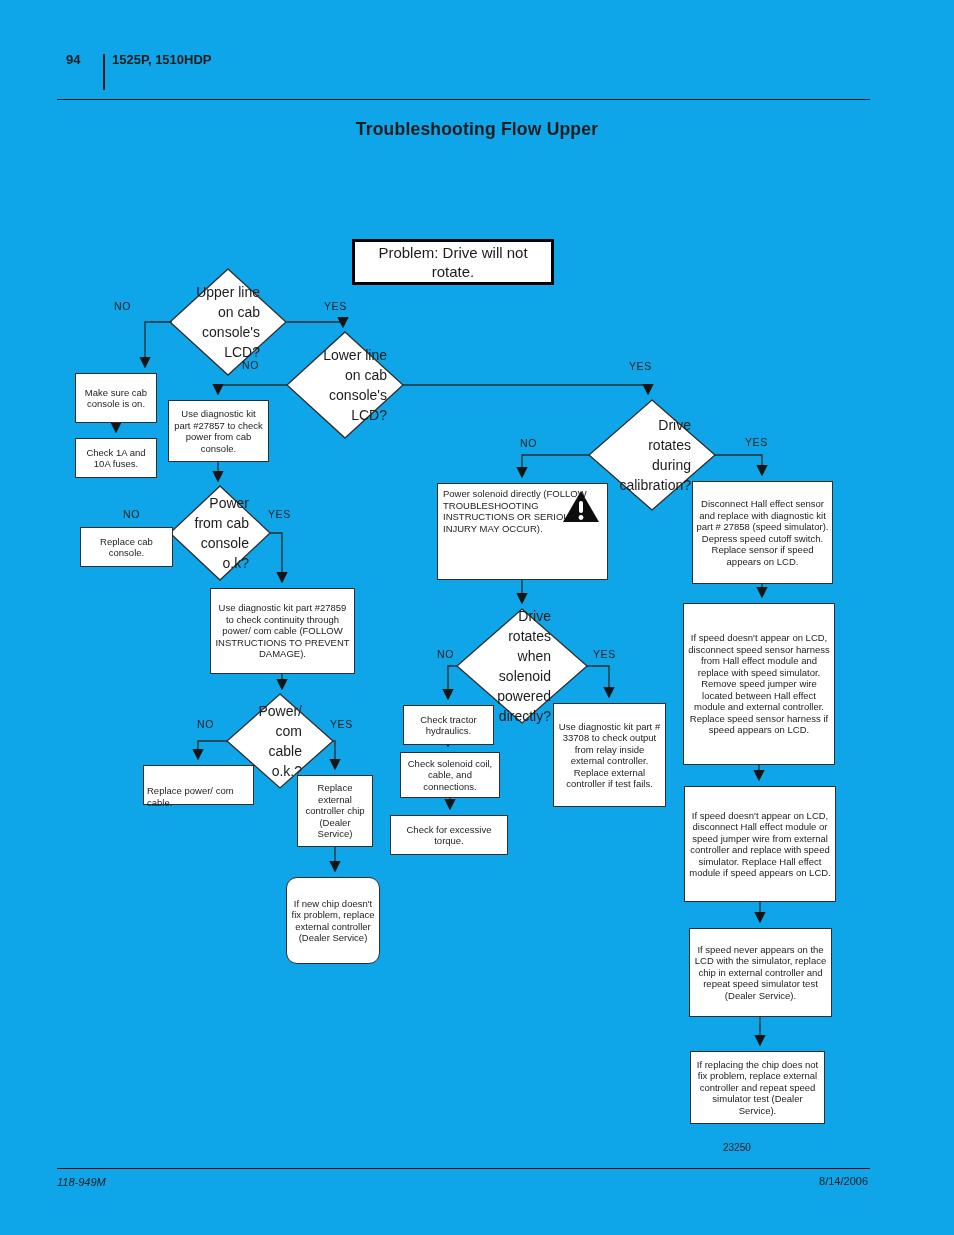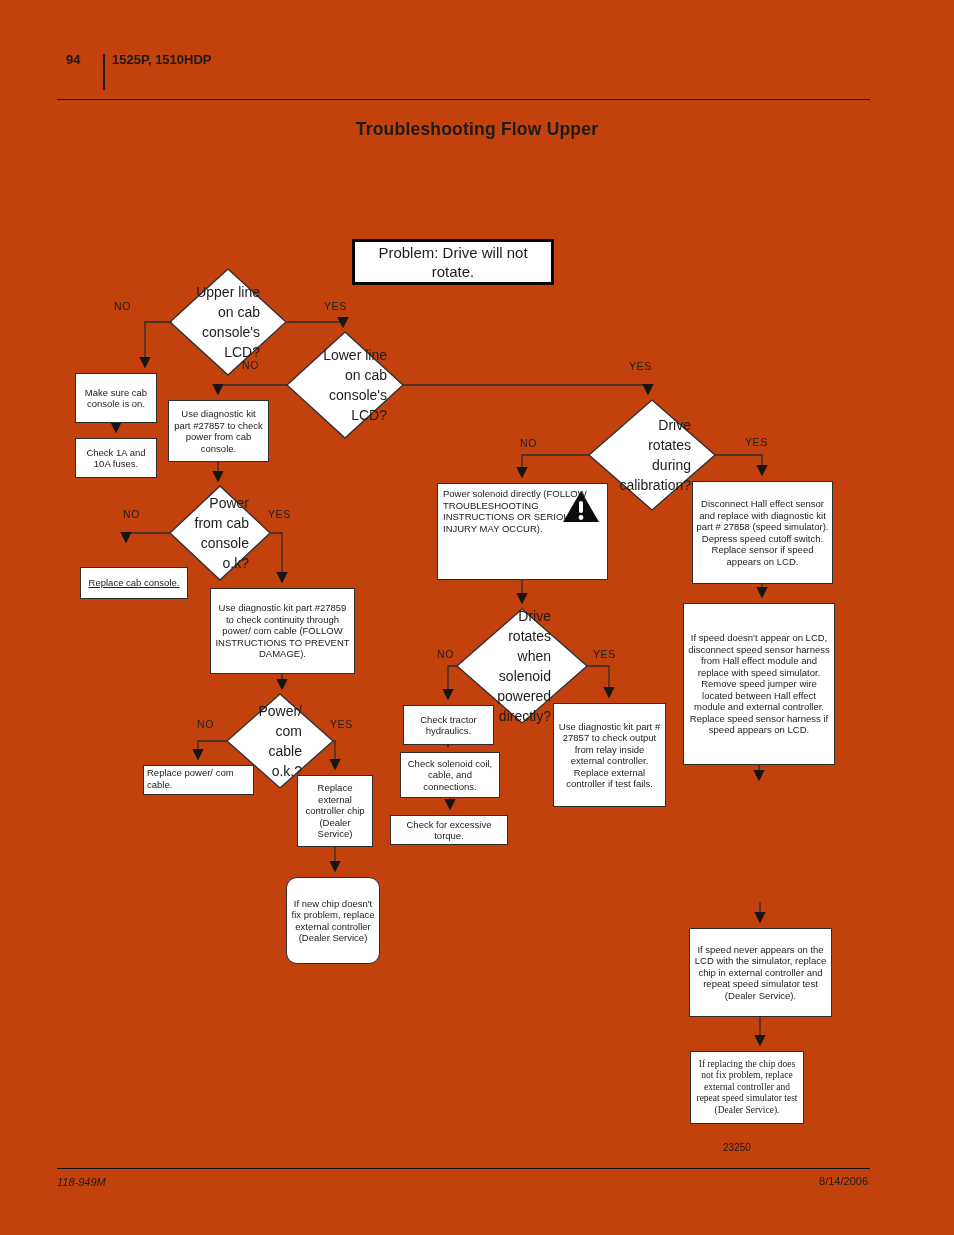--- a/index.html
+++ b/index.html
@@ -1,27 +1,27 @@
 <!DOCTYPE html>
 <html><head>
 <meta charset="utf-8">
 <style>
   html,body{margin:0;padding:0;background:#ffffff;}
-  .page{position:relative;width:954px;height:1235px;background:#c2410c;
+  .page{position:relative;width:954px;height:1235px;background:#0ea5e9;
         font-family:"Liberation Sans",sans-serif;color:#1c1c1c;overflow:hidden;}
   .hdr-num{position:absolute;left:66px;top:52px;font-size:13px;font-weight:bold;}
   .hdr-bar{position:absolute;left:103px;top:54px;width:1.5px;height:36px;background:#1c1c1c;}
   .hdr-title{position:absolute;left:112px;top:52px;font-size:13px;font-weight:bold;}
   .rule{position:absolute;left:57px;width:813px;height:1.4px;background:#111;}
   .chart-title{position:absolute;top:119px;left:0;width:954px;text-align:center;
                font-size:17.5px;font-weight:bold;letter-spacing:0.2px;}
   svg.wires{position:absolute;left:0;top:0;width:954px;height:1235px;}
   .box{position:absolute;box-sizing:border-box;border:1.5px solid #2e2e2e;background:#fff;
        font-size:9.5px;line-height:11.5px;text-align:center;
-       display:flex;align-items:center;justify-content:center;padding:1px 3px;}
+       display:flex;align-items:center;justify-content:center;padding:19px 3px;}
   .box.left{text-align:left;justify-content:flex-start;align-items:flex-start;}
   .problem{border:3.5px solid #000;font-size:15px;line-height:19px;padding:2px 8px;}
   .dlabel{position:absolute;transform:translate(-50%,-50%);font-size:14px;line-height:20px;
           text-align:right;}
   .yn{position:absolute;font-size:10.5px;letter-spacing:0.6px;color:#222;}
   .fig-num{position:absolute;left:723px;top:1142px;font-size:10px;}
   .foot-left{position:absolute;left:57px;top:1176px;font-size:11px;font-style:italic;}
   .foot-right{position:absolute;right:86px;top:1175px;font-size:11px;}
   .warn{position:absolute;left:562px;top:490px;width:38px;height:34px;}
 </style>
@@ -95,34 +95,35 @@
   <span class="yn" style="left:197px;top:718px;">NO</span>
   <span class="yn" style="left:330px;top:718px;">YES</span>
   <span class="yn" style="left:520px;top:437px;">NO</span>
   <span class="yn" style="left:745px;top:436px;">YES</span>
   <span class="yn" style="left:437px;top:648px;">NO</span>
   <span class="yn" style="left:593px;top:648px;">YES</span>
 
   <div class="box" style="left:75px;top:373px;width:82px;height:50px;">Make sure cab console is on.</div>
   <div class="box" style="left:75px;top:438px;width:82px;height:40px;">Check 1A and 10A fuses.</div>
   <div class="box" style="left:168px;top:400px;width:101px;height:62px;">Use diagnostic kit part #27857 to check power from cab console.</div>
-  <div class="box" style="left:80px;top:567px;width:108px;height:32px;text-decoration:underline;">Replace cab console.</div>
+  <div class="box" style="left:80px;top:527px;width:93px;height:32px;">Replace cab console.</div>
   <div class="box" style="left:210px;top:588px;width:145px;height:86px;">Use diagnostic kit part #27859 to check continuity through power/ com cable (FOLLOW INSTRUCTIONS TO PREVENT DAMAGE).</div>
   <div class="box left" style="left:143px;top:765px;width:111px;height:30px;">Replace power/ com cable.</div>
   <div class="box" style="left:297px;top:775px;width:76px;height:72px;">Replace external controller chip (Dealer Service)</div>
   <div class="box" style="left:286px;top:877px;width:94px;height:87px;border-radius:11px;">If new chip doesn't fix problem, replace external controller (Dealer Service)</div>
   <div class="box left" style="left:437px;top:483px;width:171px;height:97px;padding:4px 5px;">Power solenoid directly (FOLLOW TROUBLESHOOTING INSTRUCTIONS OR SERIOUS INJURY MAY OCCUR).</div>
   <div class="box" style="left:403px;top:705px;width:91px;height:40px;">Check tractor hydraulics.</div>
   <div class="box" style="left:400px;top:752px;width:100px;height:46px;">Check solenoid coil, cable, and connections.</div>
   <div class="box" style="left:390px;top:815px;width:118px;height:30px;">Check for excessive torque.</div>
-  <div class="box" style="left:553px;top:703px;width:113px;height:104px;">Use diagnostic kit part # 27857 to check output from relay inside external controller.  Replace external controller if test fails.</div>
+  <div class="box" style="left:553px;top:703px;width:113px;height:104px;">Use diagnostic kit part # 33708 to check output from relay inside external controller.  Replace external controller if test fails.</div>
   <div class="box" style="left:692px;top:481px;width:141px;height:103px;">Disconnect Hall effect sensor and replace with diagnostic kit part # 27858 (speed simulator). Depress speed cutoff switch. Replace sensor if speed appears on LCD.</div>
   <div class="box" style="left:683px;top:603px;width:152px;height:162px;">If speed doesn't appear on LCD, disconnect speed sensor harness from Hall effect module and replace with speed simulator. Remove speed jumper wire located between Hall effect module and external controller.  Replace speed sensor harness if speed appears on LCD.</div>
+  <div class="box" style="left:684px;top:786px;width:152px;height:116px;">If speed doesn't appear on LCD, disconnect Hall effect module or speed jumper wire from external controller and replace with speed simulator.  Replace Hall effect module if speed appears on LCD.</div>
   <div class="box" style="left:689px;top:928px;width:143px;height:89px;">If speed never appears on the LCD with the simulator, replace chip in external controller and repeat speed simulator test (Dealer Service).</div>
-  <div class="box" style="left:690px;top:1051px;width:114px;height:73px;font-family:Liberation Serif, serif;">If replacing the chip does not fix problem, replace external controller and repeat speed simulator test (Dealer Service).</div>
+  <div class="box" style="left:690px;top:1051px;width:135px;height:73px;">If replacing the chip does not fix problem, replace external controller and repeat speed simulator test (Dealer Service).</div>
 
   <svg class="warn" viewBox="0 0 38 34">
     <path d="M19 1 L37 32 L1 32 Z" fill="#0d0d0d"></path>
     <rect x="17" y="11" width="4" height="12" rx="2" fill="#fff"></rect>
     <circle cx="19" cy="27.5" r="2.4" fill="#fff"></circle>
   </svg>
 
   <div class="fig-num">23250</div>
   <div class="rule" style="top:1168px;"></div>
   <div class="foot-left">118-949M</div>

